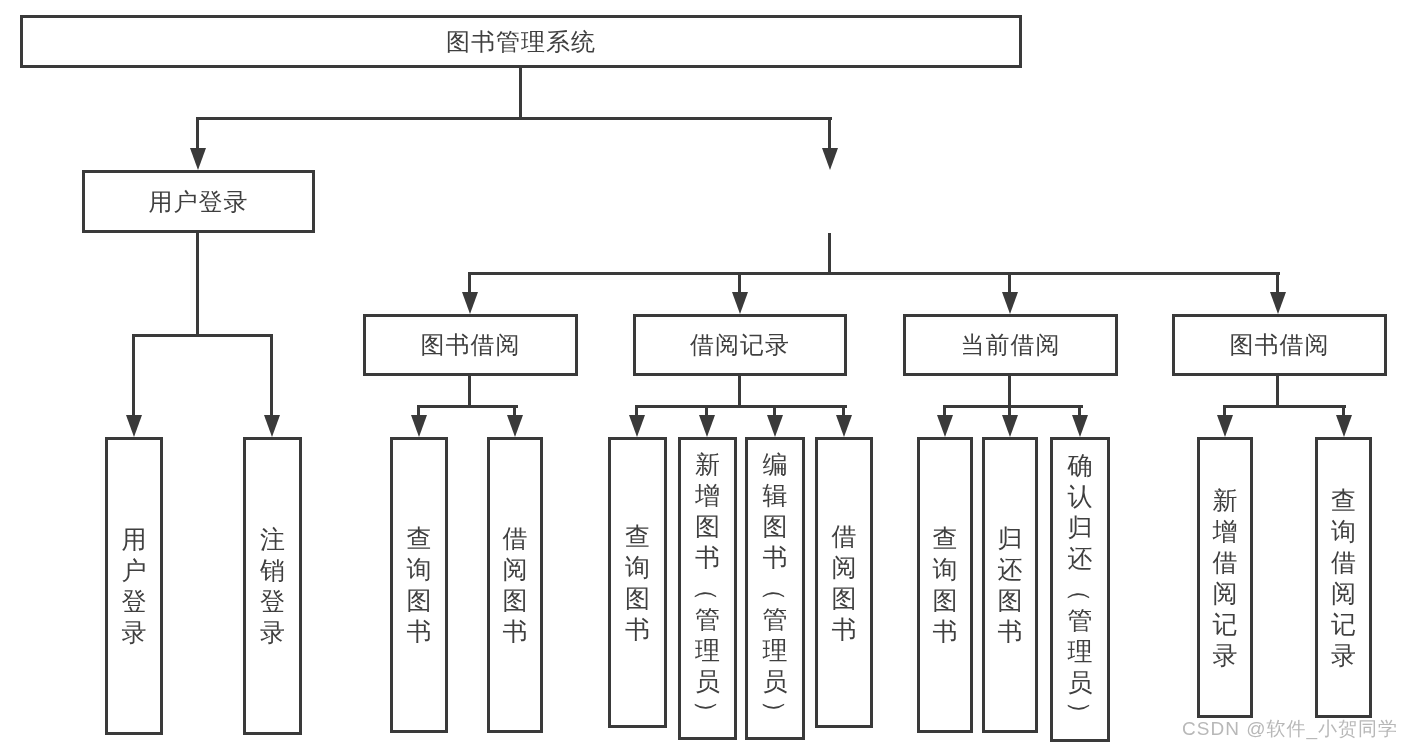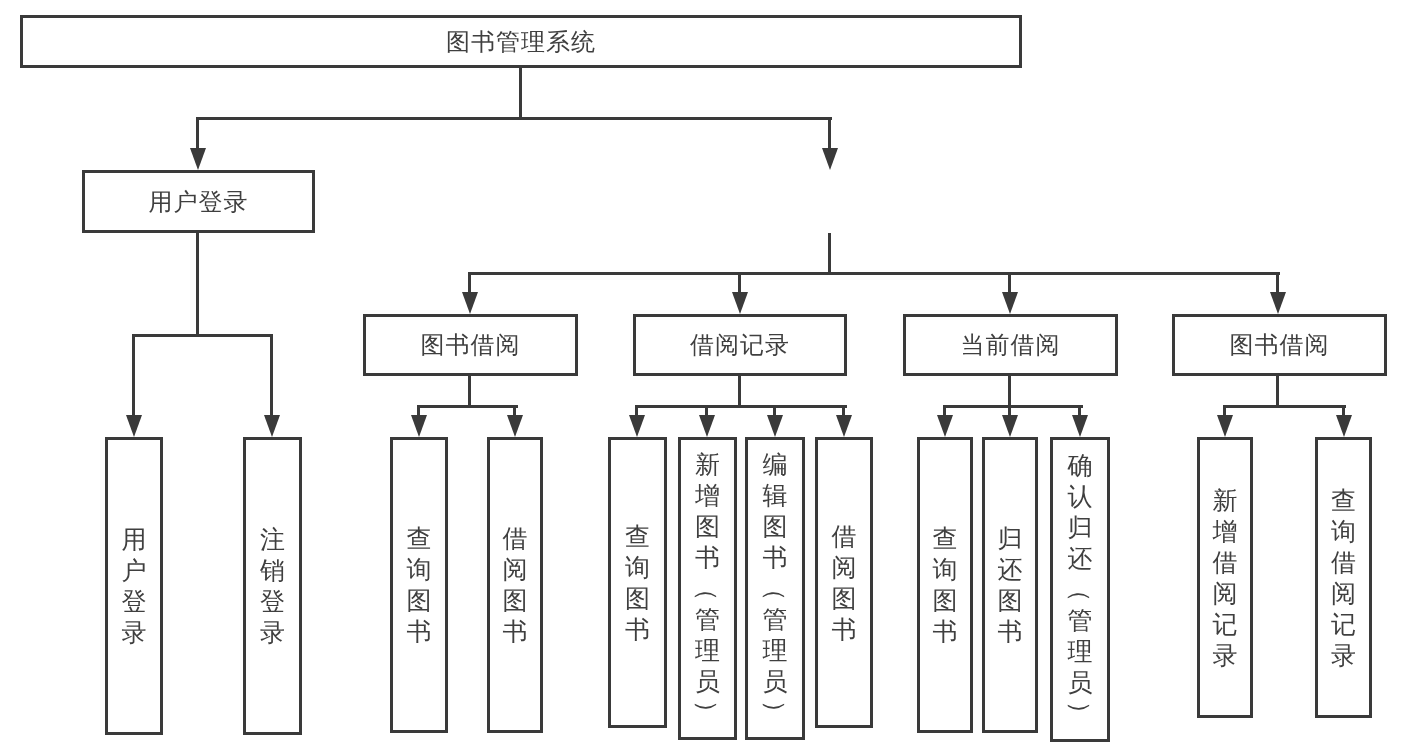--- a/index.html
+++ b/index.html
@@ -271,14 +271,15 @@
     <div class="v-label">
         <span class="v-char">查</span>
         <span class="v-char">询</span>
         <span class="v-char">借</span>
         <span class="v-char">阅</span>
         <span class="v-char">记</span>
         <span class="v-char">录</span>
       </div>
   </div>
 
+  <div class="watermark">CSDN @软件_小贺同学</div>
 
 </div>
 
 </body></html>

